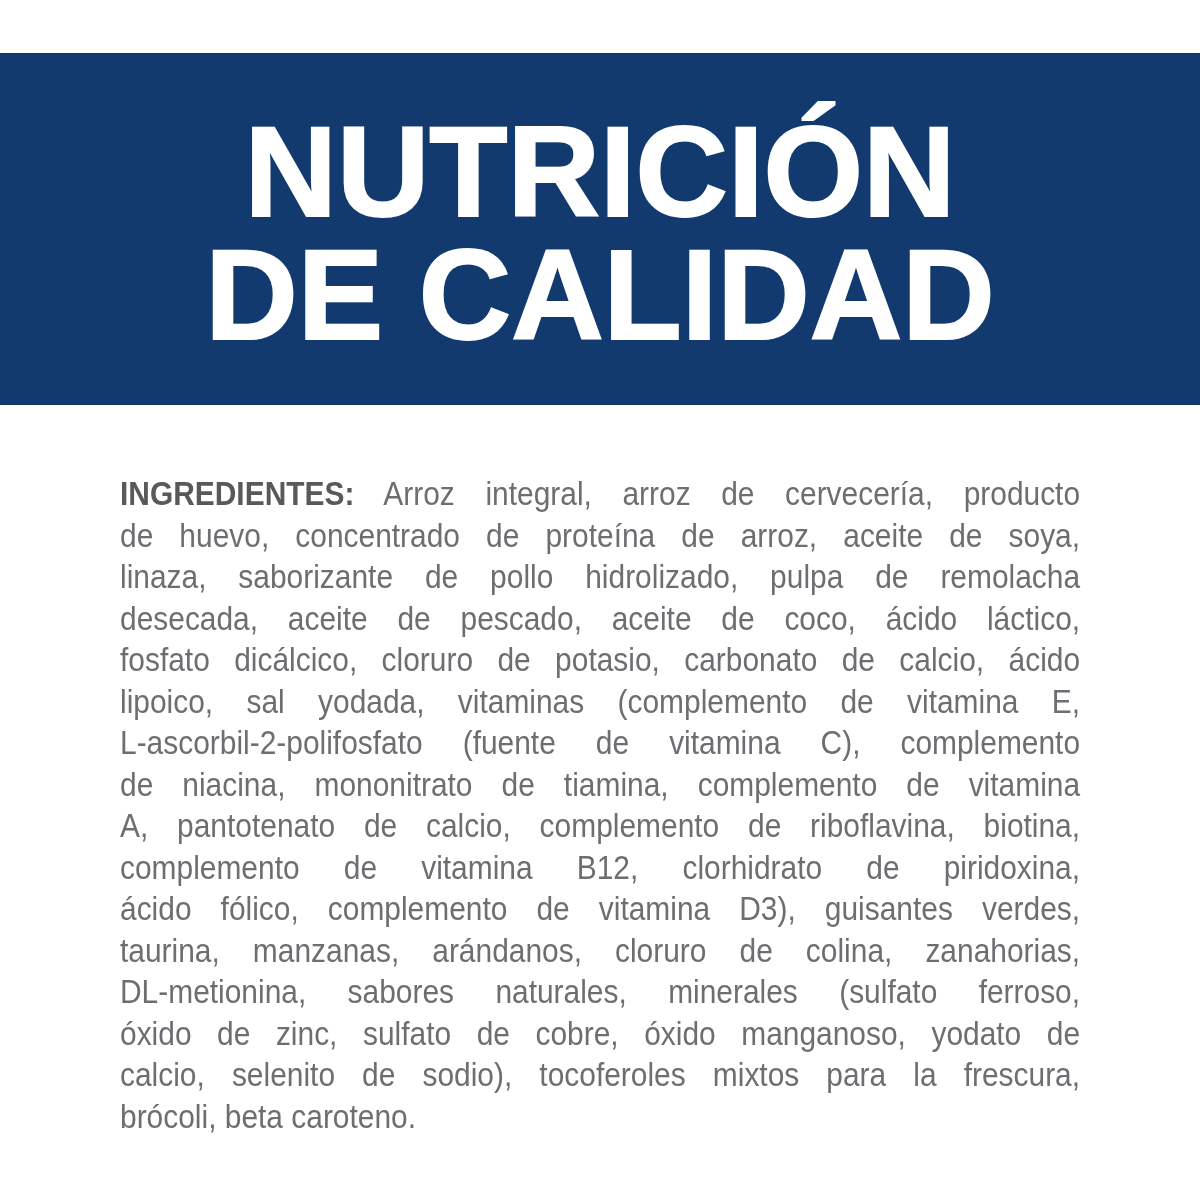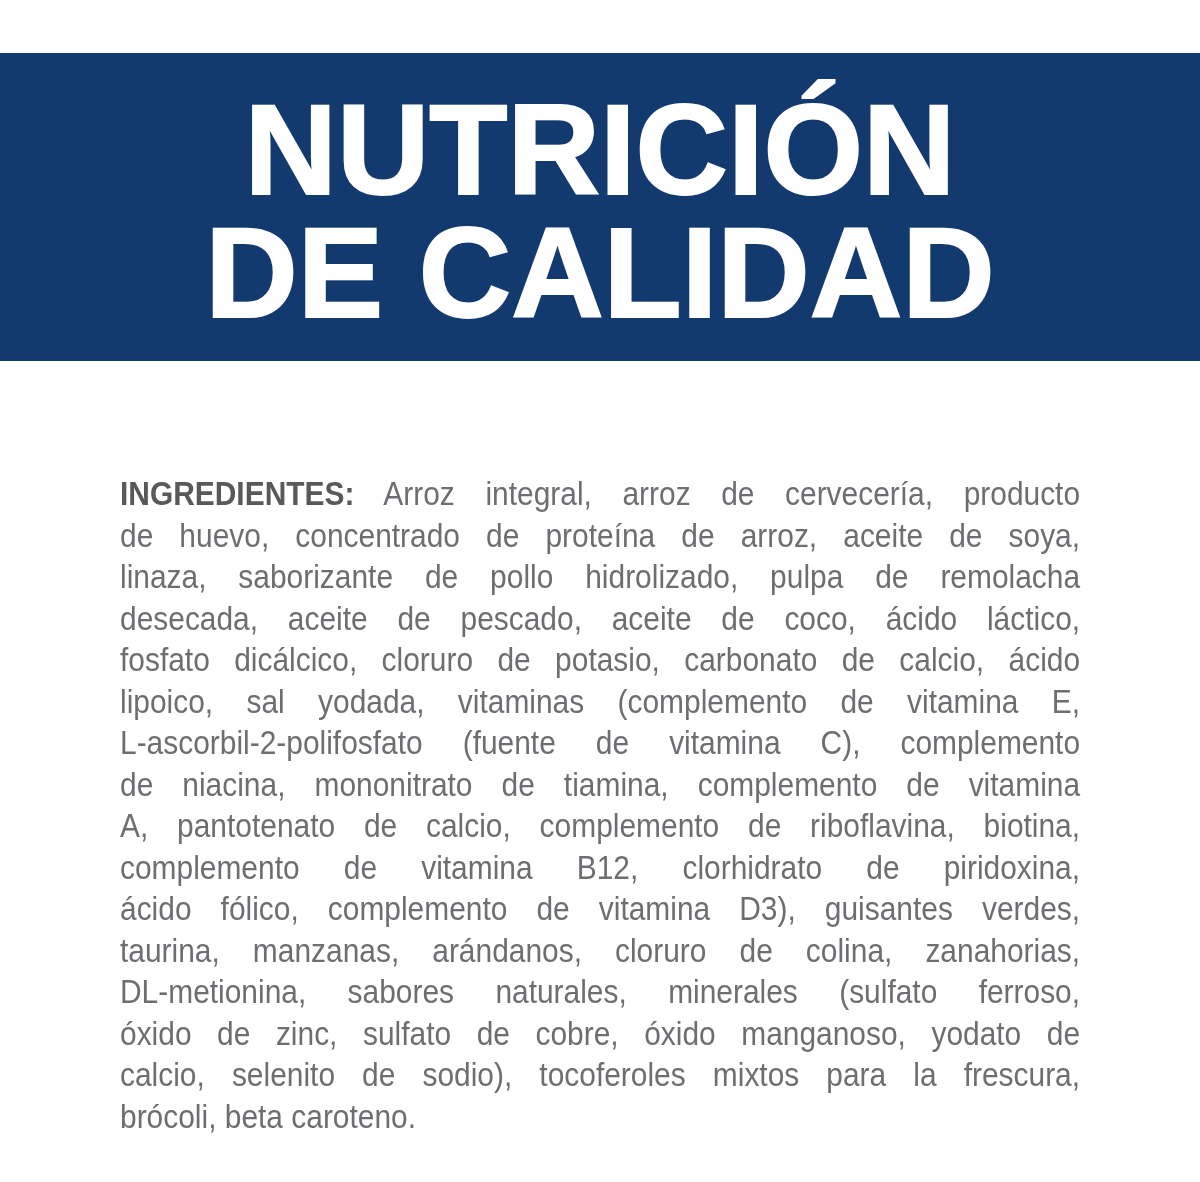--- a/index.html
+++ b/index.html
@@ -14,21 +14,21 @@
     height: 1182px;
     background: #ffffff;
     font-family: "Liberation Sans", sans-serif;
   }
   
   .banner {
     position: absolute;
     top: 53px;
     left: 0;
     width: 1200px;
-    height: 308px;
+    height: 352px;
     background: #123a6e;
     display: flex;
     flex-direction: column;
     justify-content: center;
     align-items: center;
     padding-top: 8px;
     box-sizing: border-box;
   }
   .banner .title-line {
     color: #ffffff;

